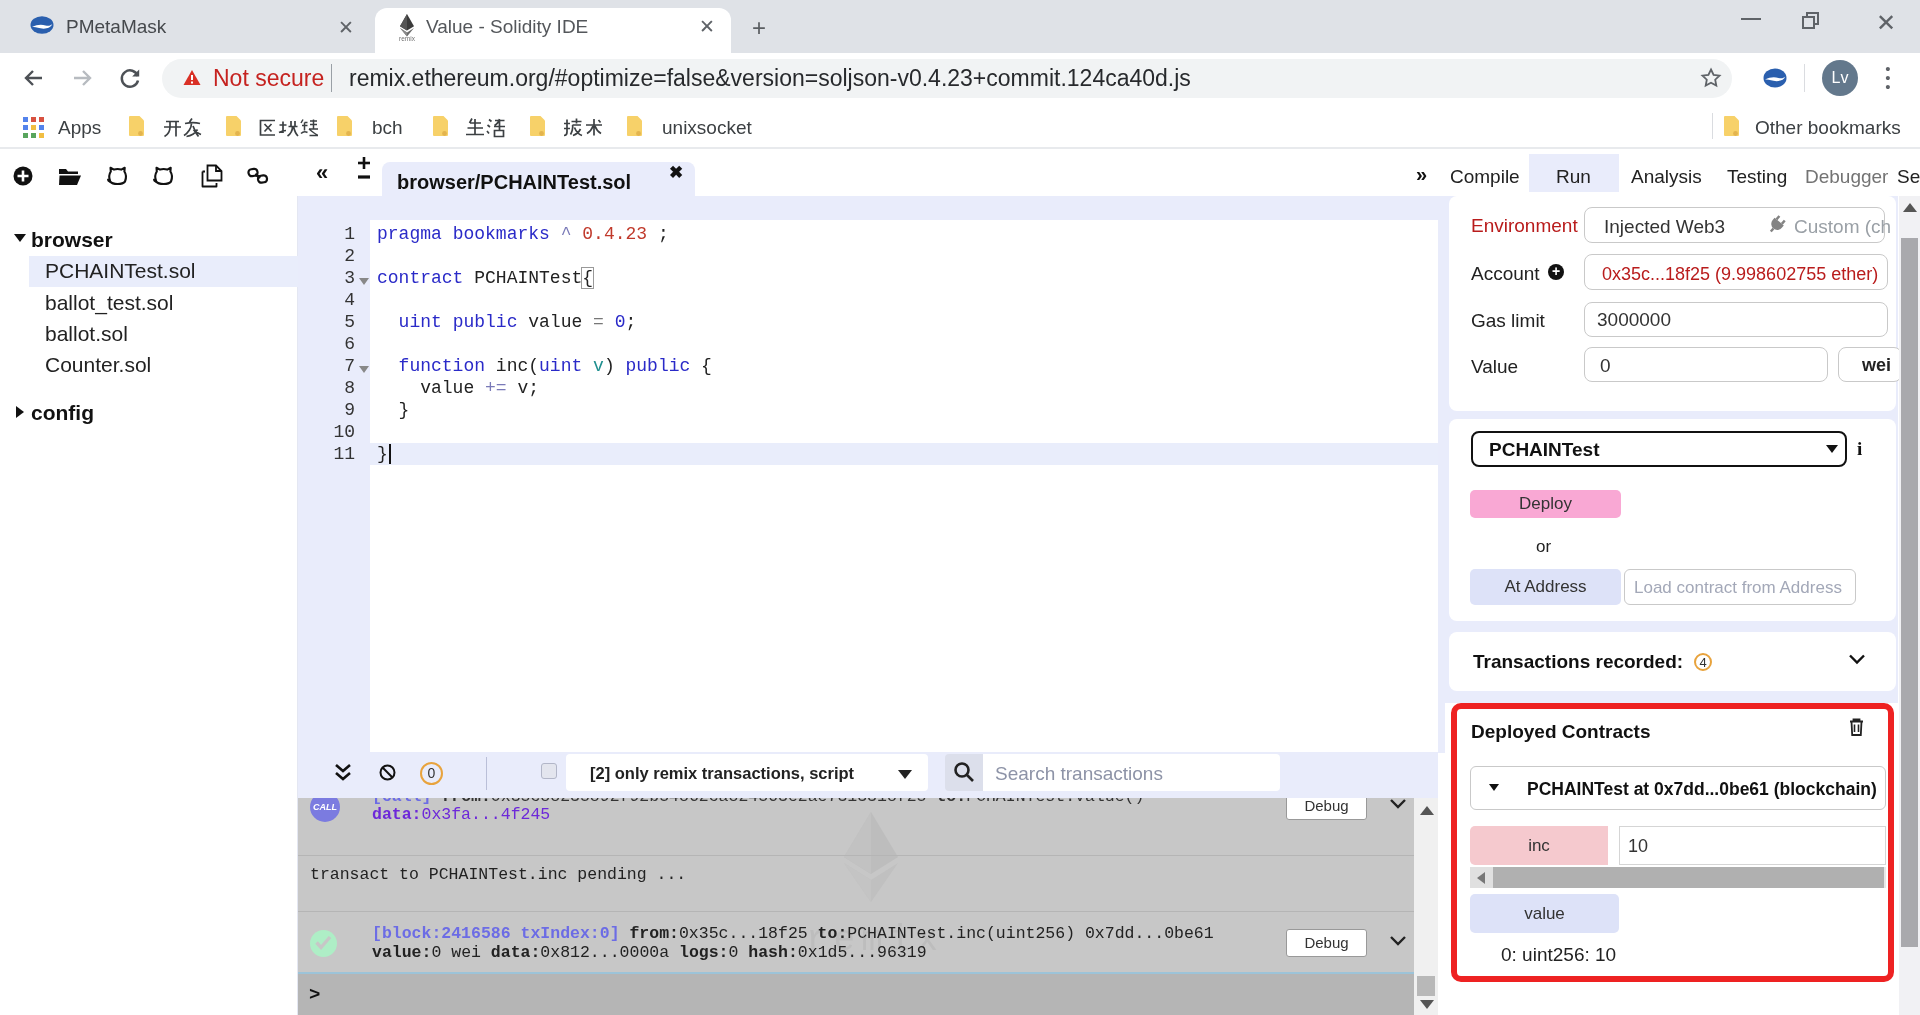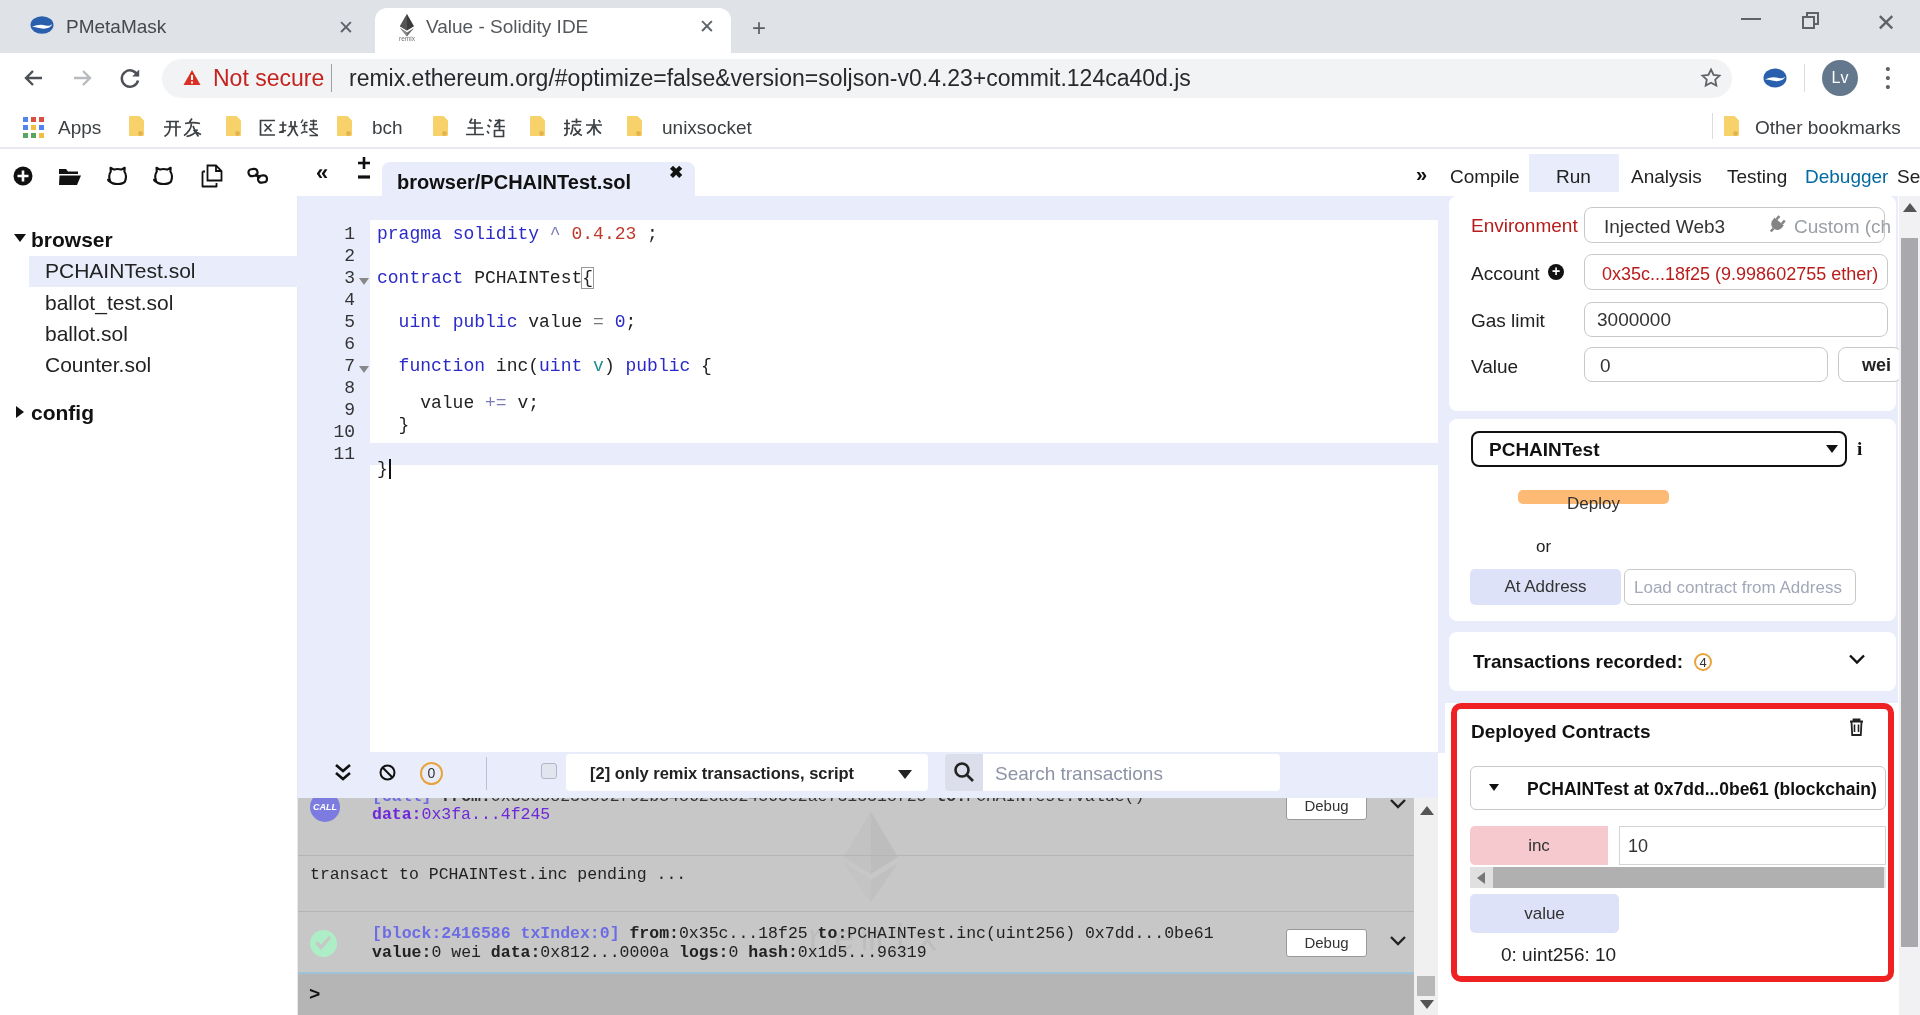--- a/index.html
+++ b/index.html
@@ -214,28 +214,28 @@
 <div class="abs" style="left:298px;top:196px;width:1147px;height:557px;background:#e9ecfb;"></div>
 <div class="abs" style="left:370px;top:220px;width:1068px;height:532px;background:#fff;"></div>
 <div class="abs" style="left:370px;top:443px;width:1068px;height:22px;background:#e9edfb;"></div>
 
 <div class="abs mono" id="gutter" style="left:298px;top:223px;width:57px;font-size:18px;color:#333;text-align:right;line-height:22px;">1<br>2<br>3<br>4<br>5<br>6<br>7<br>8<br>9<br>10<br>11</div>
 
 <div class="abs" style="left:359px;top:278px;width:0;height:0;border-left:5px solid transparent;border-right:5px solid transparent;border-top:7px solid #888;"></div>
 <div class="abs" style="left:359px;top:366px;width:0;height:0;border-left:5px solid transparent;border-right:5px solid transparent;border-top:7px solid #888;"></div>
 
 <div class="abs mono" id="code" style="left:377px;top:223px;font-size:18px;line-height:22px;color:#222;">
-    <div style="white-space:pre;"><span class="kw">pragma</span> <span class="kw">solidity</span> <span style="color:#7a7ab8;">^</span> <span class="num">0.4.23</span> ;</div>
+    <div style="white-space:pre;"><span class="kw">pragma</span> <span class="kw">bookmarks</span> <span style="color:#7a7ab8;">^</span> <span class="num">0.4.23</span> ;</div>
     <div style="white-space:pre;">&nbsp;</div>
     <div style="white-space:pre;"><span class="kw">contract</span> PCHAINTest<span style="outline:1px solid #999;">{</span></div>
     <div style="white-space:pre;">&nbsp;</div>
     <div style="white-space:pre;">  <span class="kw">uint</span> <span class="kw">public</span> value <span style="color:#777;">=</span> <span class="kw">0</span>;</div>
     <div style="white-space:pre;">&nbsp;</div>
     <div style="white-space:pre;">  <span class="kw">function</span> inc(<span class="kw">uint</span> <span style="color:#1f8f8f;">v</span>) <span class="kw">public</span> {</div>
-    <div style="white-space:pre;margin-top:15px;">    value <span style="color:#7a7ab8;">+=</span> v;</div>
+    <div style="white-space:pre;">    value <span style="color:#7a7ab8;">+=</span> v;</div>
     <div style="white-space:pre;">  }</div>
     <div style="white-space:pre;">&nbsp;</div>
     <div style="white-space:pre;">}<span style="border-left:2px solid #111;margin-left:1px;"> </span></div>
   </div>
 
 <div class="abs" style="left:298px;top:753px;width:1140px;height:262px;background:#c7c7c7;"></div>
 
 <div class="abs" style="left:844px;top:812px;">
 <svg width="54" height="92" viewBox="0 0 54 92">
       <path d="M27 0 L54 45 L27 62 L0 45 Z" fill="#bdbdbd"></path>
@@ -303,21 +303,21 @@
 
 <div class="abs" style="left:1438px;top:149px;width:482px;height:866px;background:#fff;"></div>
 <div class="abs" style="left:1438px;top:196px;width:7px;height:557px;background:#e9ecfb;"></div>
 
 <div class="abs" style="left:1416px;top:163px;font-size:20px;font-weight:bold;color:#111;">»</div>
 <div class="abs" style="left:1529px;top:154px;width:90px;height:38px;background:#e9ecfb;"></div>
 <div class="abs" style="left:1450px;top:166px;font-size:19px;color:#222;">Compile</div>
 <div class="abs" style="left:1556px;top:166px;font-size:19px;color:#222;">Run</div>
 <div class="abs" style="left:1631px;top:166px;font-size:19px;color:#222;">Analysis</div>
 <div class="abs" style="left:1727px;top:166px;font-size:19px;color:#222;">Testing</div>
-<div class="abs" style="left:1805px;top:166px;font-size:19px;color:#0369a1;">Debugger</div>
+<div class="abs" style="left:1805px;top:166px;font-size:19px;color:#737373;">Debugger</div>
 <div class="abs" style="left:1897px;top:166px;font-size:19px;color:#222;">Se</div>
 
 <div class="abs" style="left:1445px;top:196px;width:453px;height:507px;background:#e9ecfb;"></div>
 
 <div class="abs" style="left:1449px;top:196px;width:447px;height:215px;background:#fff;border-radius:8px;"></div>
 <div class="abs" style="left:1471px;top:215px;font-size:19px;color:#b91c1c;">Environment</div>
 <div class="abs" style="left:1584px;top:207px;width:301px;height:36px;background:#fff;border:1px solid #c9c9c9;border-radius:8px;"></div>
 <div class="abs" style="left:1604px;top:216px;font-size:19px;color:#333;">Injected Web3</div>
 <div class="abs" style="left:1766px;top:215px;"><svg width="22" height="21" viewBox="0 0 22 21" fill="#838383">
       <g transform="rotate(40 11 10)">
@@ -338,21 +338,21 @@
 <div class="abs" style="left:1584px;top:347px;width:244px;height:35px;background:#fff;border:1px solid #c9c9c9;border-radius:8px;"></div>
 <div class="abs" style="left:1600px;top:355px;font-size:19px;color:#333;">0</div>
 <div class="abs" style="left:1838px;top:347px;width:64px;height:35px;background:#fff;border:1px solid #c9c9c9;border-radius:8px;"></div>
 <div class="abs" style="left:1862px;top:355px;font-size:18px;font-weight:bold;color:#222;">wei</div>
 
 <div class="abs" style="left:1449px;top:419px;width:447px;height:202px;background:#fff;border-radius:8px;"></div>
 <div class="abs" style="left:1471px;top:431px;width:376px;height:36px;background:#fff;border:2px solid #111;border-radius:8px;"></div>
 <div class="abs" style="left:1489px;top:439px;font-size:19px;font-weight:bold;color:#111;">PCHAINTest</div>
 <div class="abs" style="left:1826px;top:445px;width:0;height:0;border-left:6px solid transparent;border-right:6px solid transparent;border-top:8px solid #111;"></div>
 <div class="abs" style="left:1857px;top:438px;font-size:19px;font-weight:bold;color:#111;font-family:'Liberation Serif',serif;">i</div>
-<div class="abs" style="left:1470px;top:490px;width:151px;height:14px;background:#fdba74;border-radius:5px;font-size:17px;color:#333;text-align:center;line-height:28px;margin-left:48px;">Deploy</div>
+<div class="abs" style="left:1470px;top:490px;width:151px;height:28px;background:#f9a8d4;border-radius:5px;font-size:17px;color:#333;text-align:center;line-height:28px;">Deploy</div>
 <div class="abs" style="left:1536px;top:537px;font-size:17px;color:#222;">or</div>
 <div class="abs" style="left:1470px;top:569px;width:151px;height:36px;background:#dde2f8;border-radius:5px;font-size:17px;color:#333;text-align:center;line-height:36px;">At Address</div>
 <div class="abs" style="left:1624px;top:569px;width:232px;height:36px;background:#fff;border:1px solid #c9c9c9;border-radius:6px;"></div>
 <div class="abs" style="left:1634px;top:578px;font-size:17px;color:#a3a8b8;">Load contract from Address</div>
 
 <div class="abs" style="left:1449px;top:632px;width:447px;height:59px;background:#fff;border-radius:8px;"></div>
 <div class="abs" style="left:1473px;top:651px;font-size:19px;font-weight:bold;color:#111;">Transactions recorded: </div>
 <div class="abs" style="left:1694px;top:653px;width:18px;height:18px;border-radius:50%;border:2px solid #e8a33d;color:#333;font-size:13px;text-align:center;line-height:15px;">4</div>
 <div class="abs" style="left:1847px;top:653px;"><svg width="20" height="14" viewBox="0 0 20 14" fill="none" stroke="#111" stroke-width="2.4">
       <path d="M3 2.5 L10 9.5 L17 2.5"></path>

